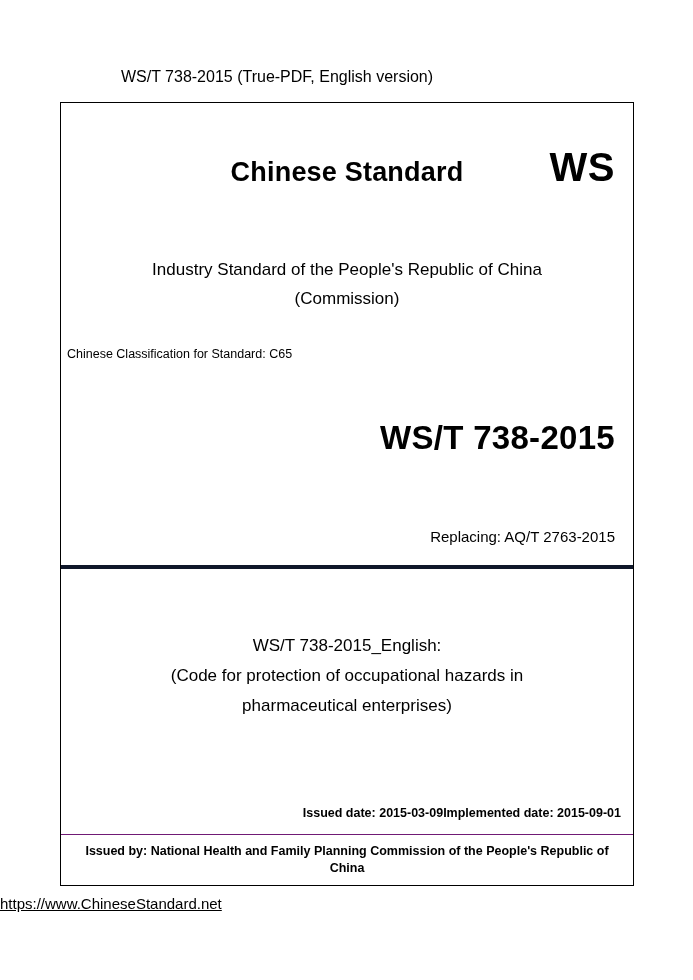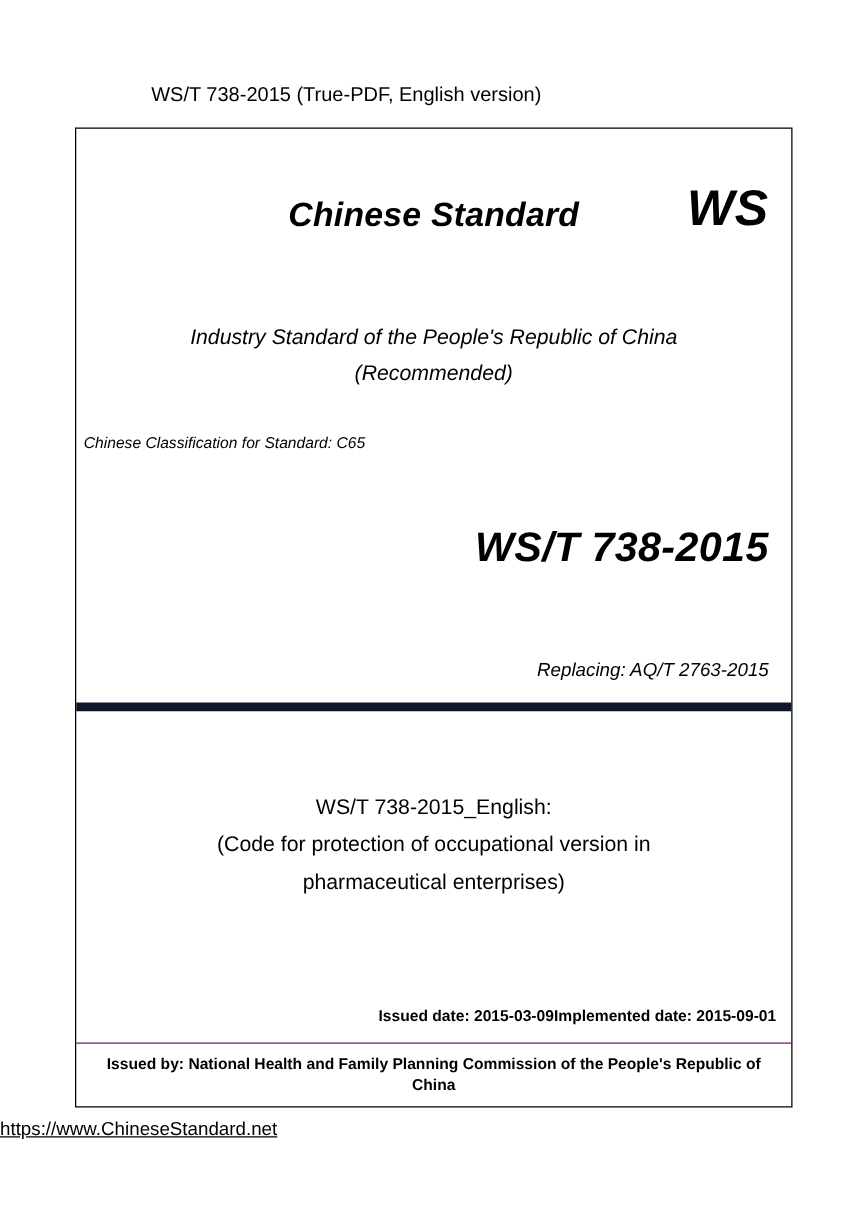--- a/index.html
+++ b/index.html
@@ -35,22 +35,21 @@
     left: 60px;
     top: 102px;
     width: 574px;
     border: 1px solid #000;
     box-sizing: border-box;
   }
   .sec-top {
     position: relative;
     height: 466px;
     box-sizing: border-box;
-    border-bottom: 7px solid #0f172a;
-    font-style: italic;
+    border-bottom: 4px solid #0f172a;
   }
   .chinese-standard {
     position: absolute;
     top: 54px;
     left: 0;
     width: 100%;
     text-align: center;
     font-size: 27px;
     font-weight: bold;
     letter-spacing: 0.2px;
@@ -147,31 +146,31 @@
 
   <div class="header-title">WS/T 738-2015 (True-PDF, English version)</div>
 
   <div class="doc-frame">
 
     <div class="sec-top">
       <div class="chinese-standard">Chinese Standard</div>
       <div class="ws-logo">WS</div>
       <div class="industry-line">
         <div>Industry Standard of the People's Republic of China</div>
-        <div>(Recommended)</div>
+        <div>(Commission)</div>
       </div>
       <div class="classification">Chinese Classification for Standard: C65</div>
       <div class="std-number">WS/T 738-2015</div>
       <div class="replacing">Replacing: AQ/T 2763-2015</div>
     </div>
 
     <div class="sec-mid">
       <div class="english-title">
         <div>WS/T 738-2015_English:</div>
-        <div>(Code for protection of occupational version in</div>
+        <div>(Code for protection of occupational hazards in</div>
         <div>pharmaceutical enterprises)</div>
       </div>
       <div class="dates">
         <span>Issued date: 2015-03-09</span>
         <span>Implemented date: 2015-09-01</span>
       </div>
     </div>
 
     <div class="sec-bottom">Issued by: National Health and Family Planning Commission of the People's Republic of China</div>
 

